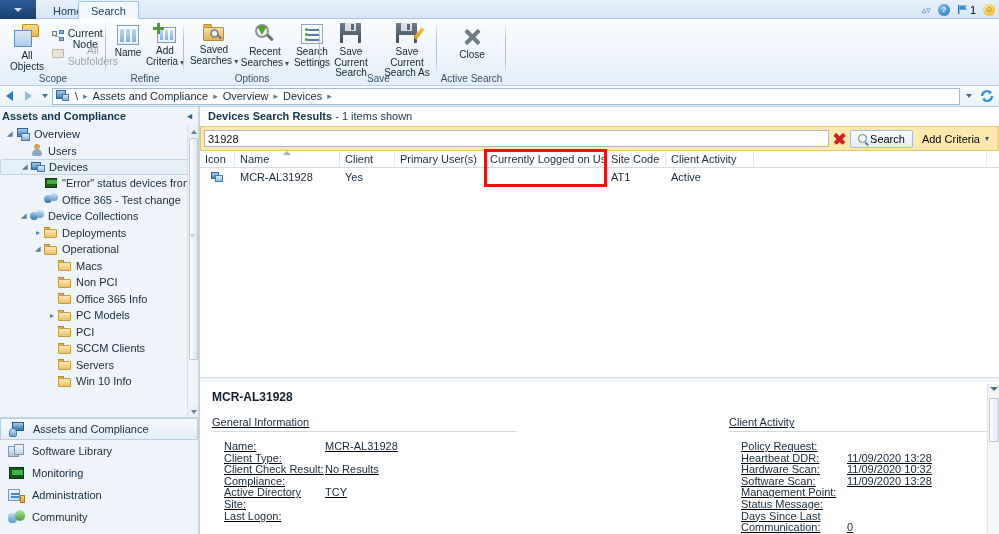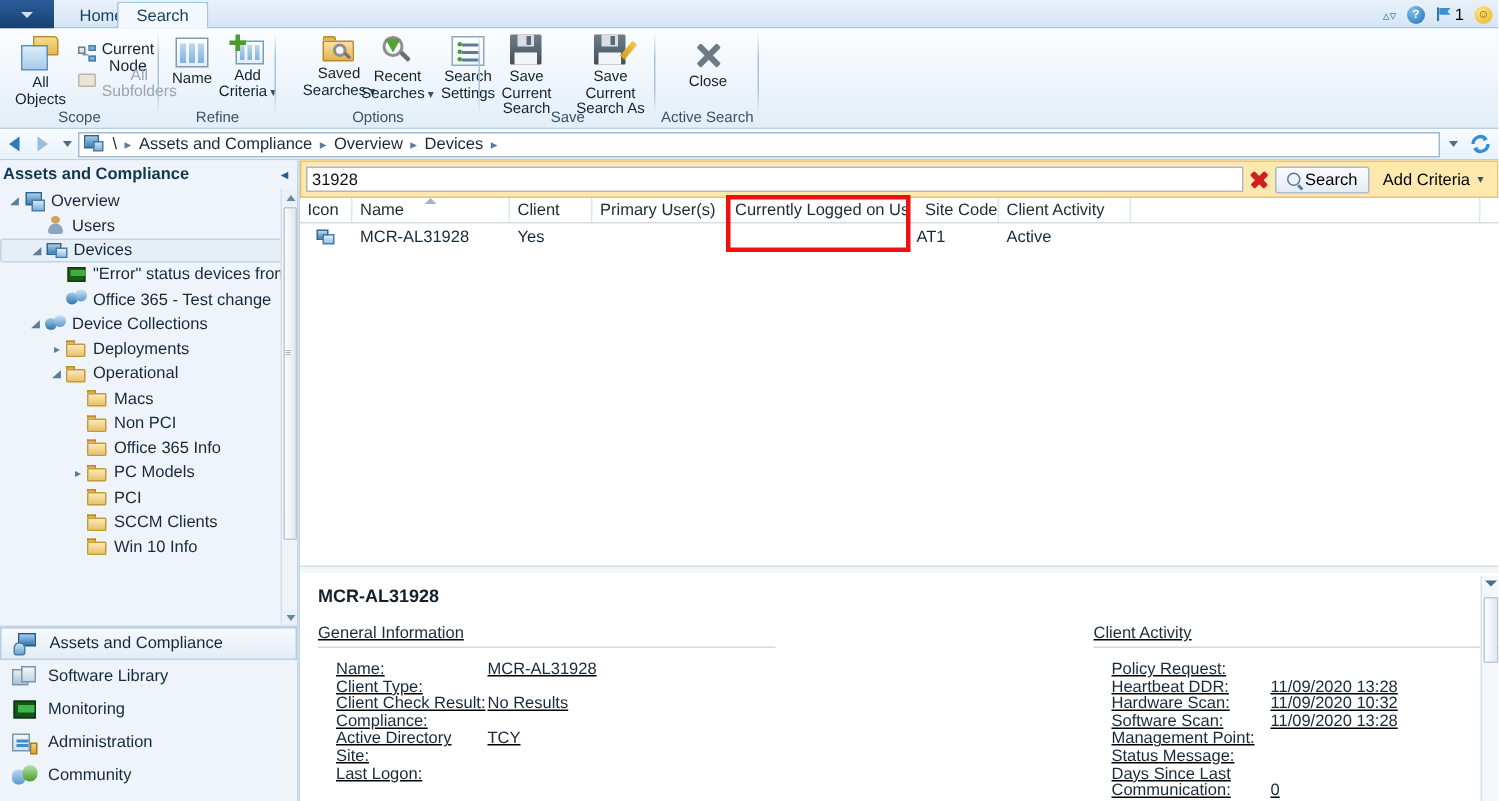--- a/index.html
+++ b/index.html
@@ -380,21 +380,21 @@
         <span class="cap">
           <span>Add</span><br>
           <span>Criteria</span><span class="dd">▾</span>
         </span>
       </div>
       <div class="glabel">Refine</div>
       <div class="gsep"></div>
     </div>
 
     <div class="rgroup" style="left:184px;width:136px;">
-      <div class="rbtn" style="left:6px;top:4px;width:48px;margin-left:12px;">
+      <div class="rbtn" style="left:6px;top:4px;width:48px;">
         <span class="ic ic-folder">
           <i class="tab"></i>
             <i class="bd"></i>
           <i style="position:absolute;left:7px;top:6px;width:9px;height:9px;border:2px solid #8e8e8e;border-radius:50%;background:#f4f8fb;"></i>
           <i style="position:absolute;left:14px;top:13px;width:5px;height:2px;background:#6f6f6f;transform:rotate(45deg);"></i>
         </span>
         <span class="cap">
           <span>Saved</span><br>
           <span>Searches</span><span class="dd">▾</span>
         </span>
@@ -619,20 +619,28 @@
             <i class="bd"></i>
           </span>
           <span class="tlabel">SCCM Clients</span>
         </div>
         <div class="tnode">
           <span class="twist" style="margin-left: 46px;"></span>
           <span class="tico ti-fold">
             <i class="tb"></i>
             <i class="bd"></i>
           </span>
+          <span class="tlabel">Servers</span>
+        </div>
+        <div class="tnode">
+          <span class="twist" style="margin-left: 46px;"></span>
+          <span class="tico ti-fold">
+            <i class="tb"></i>
+            <i class="bd"></i>
+          </span>
           <span class="tlabel">Win 10 Info</span>
         </div>
         <div class="tree-scroll">
           <div class="ts-up">
             <span class="c"></span>
           </div>
           <div class="ts-thumb"></div>
           <div class="ts-grip">≡</div>
           <div class="ts-dn" style="position:absolute;bottom:0">
             <span class="c"></span>
@@ -673,20 +681,24 @@
       <div class="navitem">
         <span class="nvico nv-comm">
           <i class="a"></i>
           <i class="b"></i>
         </span>
         <span>Community</span>
       </div>
     </div>
 
   <div class="rightpane">
+    <div class="rp-title">
+      <span>Devices Search Results</span>
+      <span class="cnt">-  1 items shown</span>
+    </div>
 
     <div class="searchband">
       <input class="searchinput" id="searchinput" type="text" value="31928" style="">
       <span class="clearbtn"></span>
       <span class="sbtn">
         <span class="smag"></span>
         <span>Search</span>
       </span>
       <span class="addcrit">
         <span>Add Criteria</span>
@@ -694,21 +706,21 @@
       </span>
     </div>
 
     <div class="grid">
       <div class="ghead" id="ghead">
           <div class="gcell" style="width: 35px; flex: 0 0 35px;"><span>Icon</span></div>
           <div class="gcell" style="width: 105px; flex: 0 0 105px;"><span>Name</span><span class="sortarr"></span></div>
           <div class="gcell" style="width: 55px; flex: 0 0 55px;"><span>Client</span></div>
           <div class="gcell" style="width: 90px; flex: 0 0 90px;"><span>Primary User(s)</span></div>
           <div class="gcell" style="width: 121px; flex: 0 0 121px;"><span>Currently Logged on User</span></div>
-          <div class="gcell" style="width: 60px; flex: 0 0 60px; text-align: right;"><span>Site Code</span></div>
+          <div class="gcell" style="width: 60px; flex: 0 0 60px;"><span>Site Code</span></div>
           <div class="gcell" style="width: 88px; flex: 0 0 88px;"><span>Client Activity</span></div>
           <div class="gcell" style="width: 233px; flex: 0 0 233px;"><span></span></div>
         </div>
       <div id="gbody">
           <div class="grow">
             <div class="gc" style="width: 35px; flex: 0 0 35px;"><span class="devico"><i class="a"></i><i class="b"></i></span></div>
             <div class="gc" style="width: 105px; flex: 0 0 105px;">MCR-AL31928</div>
             <div class="gc" style="width: 55px; flex: 0 0 55px;">Yes</div>
             <div class="gc" style="width: 90px; flex: 0 0 90px;"></div>
             <div class="gc" style="width: 121px; flex: 0 0 121px;"></div>

